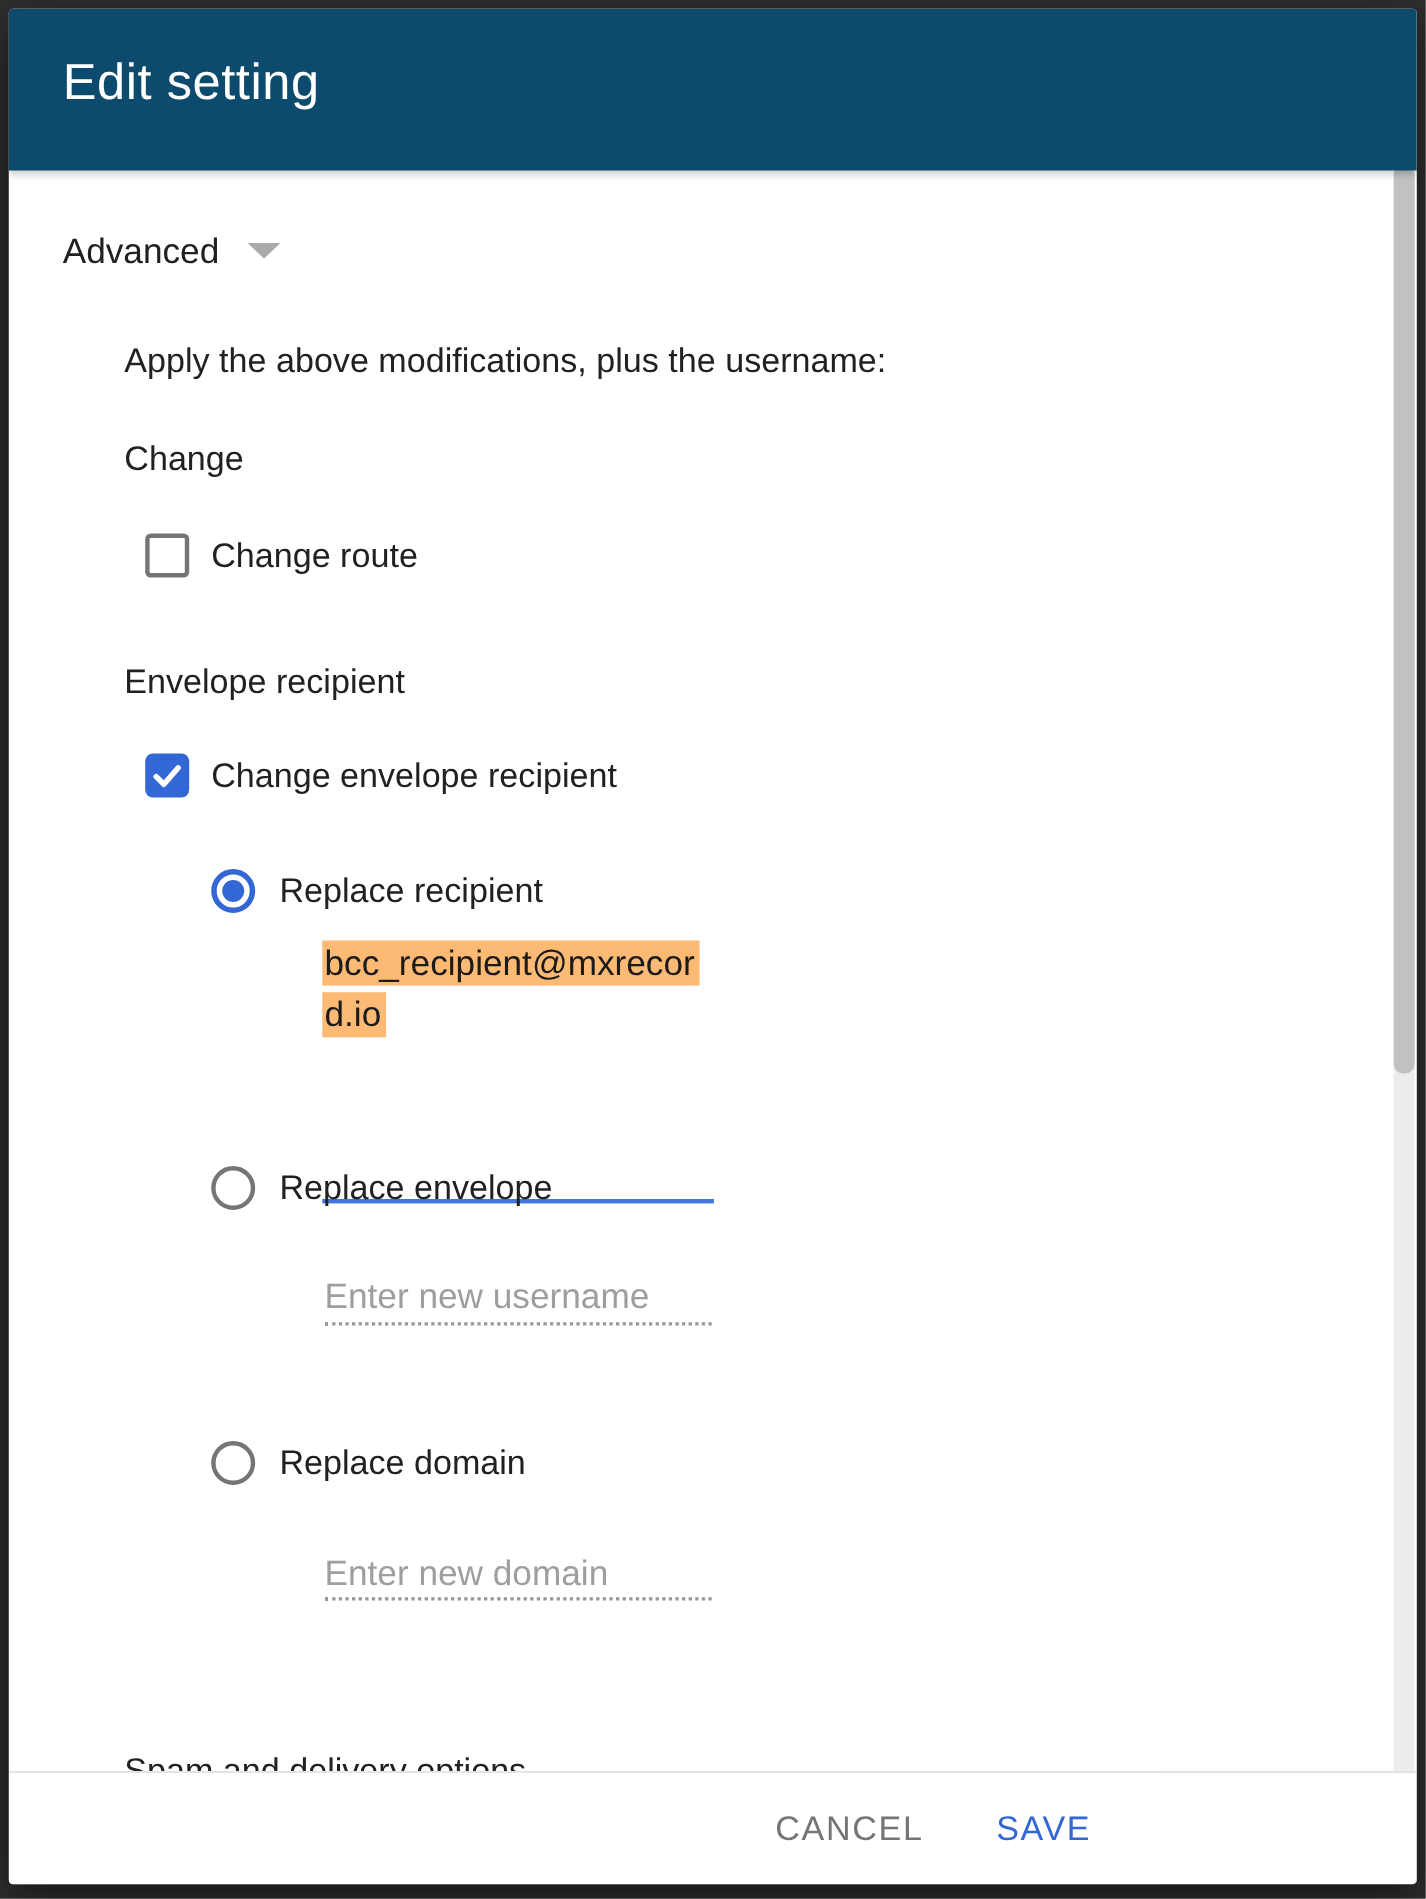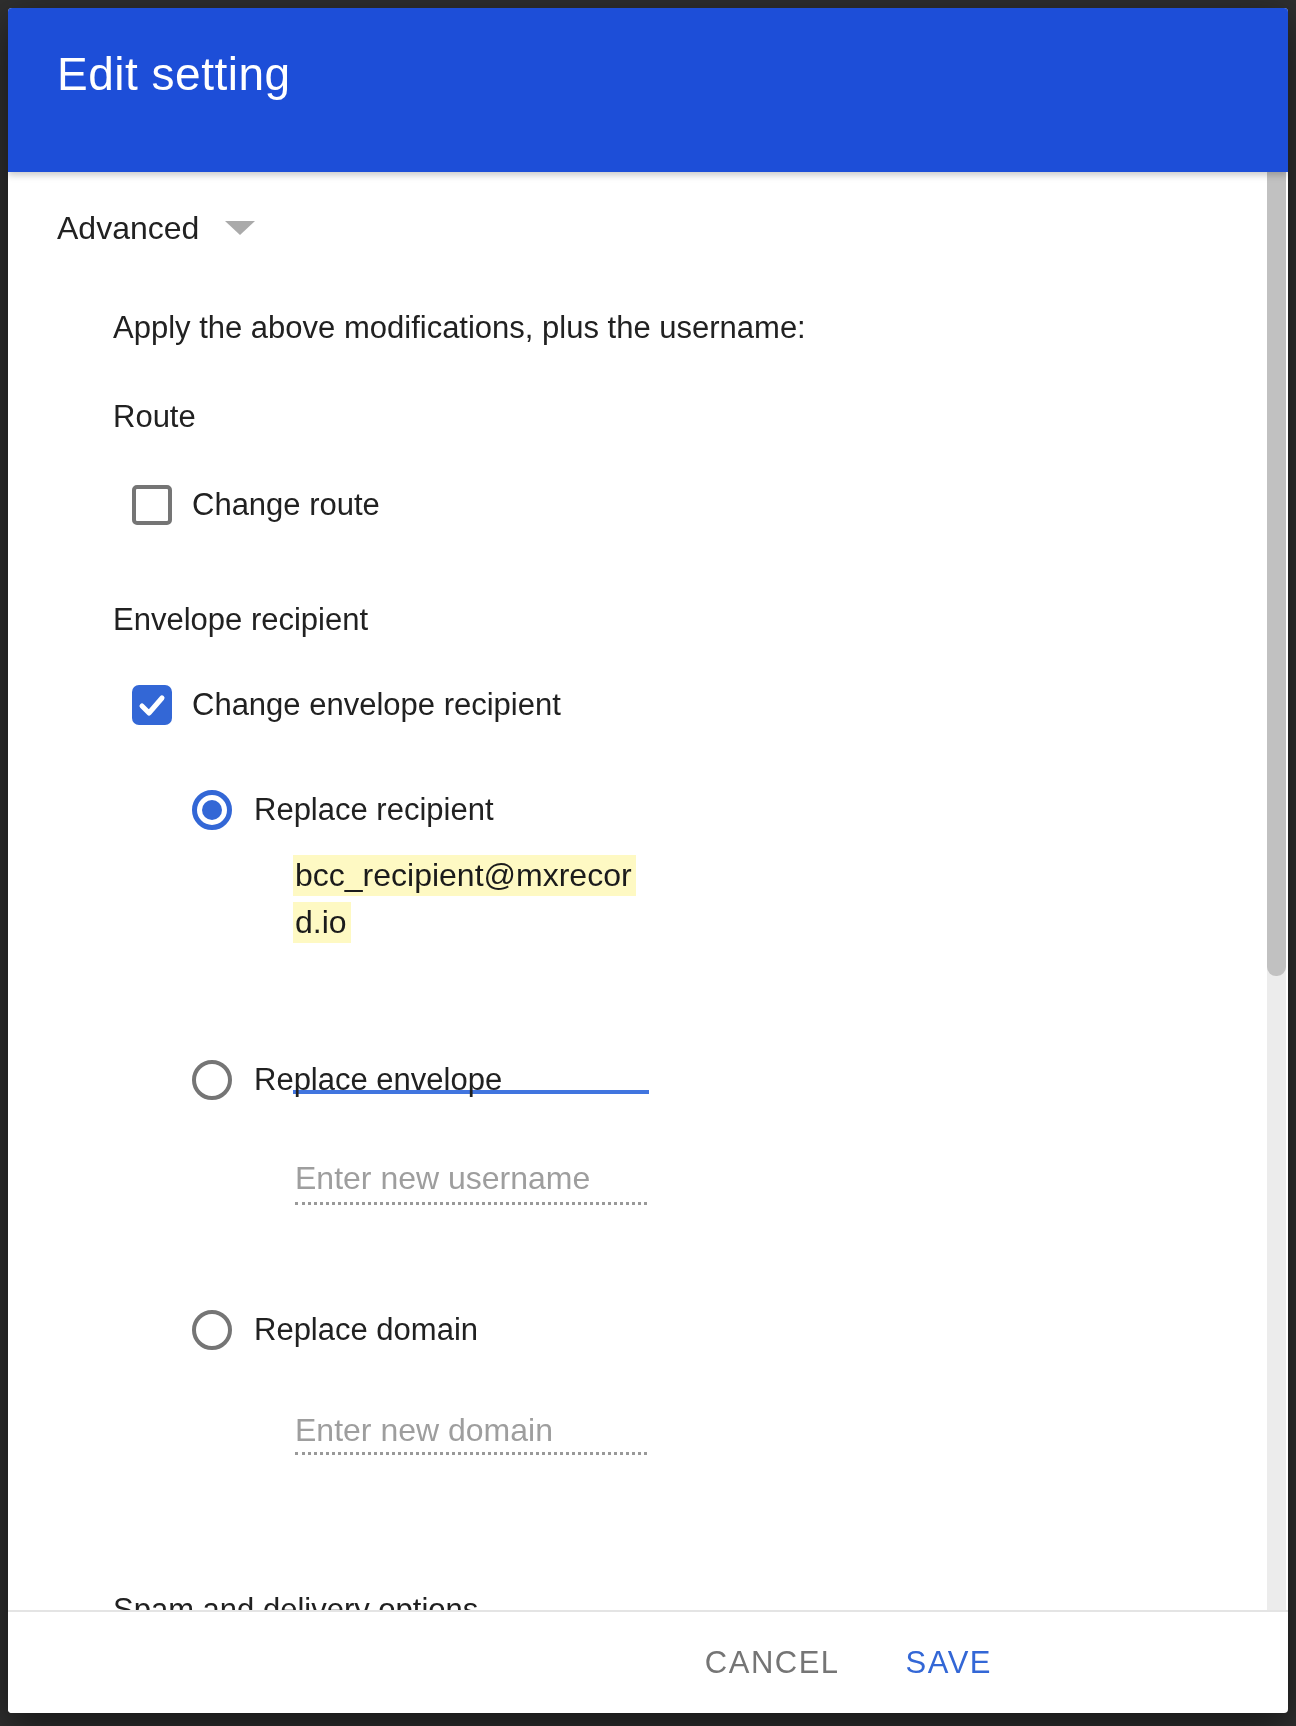--- a/index.html
+++ b/index.html
@@ -13,22 +13,22 @@
   .backdrop {
     position: absolute; left: 0; top: 0; width: 1296px; height: 1726px;
     background: #2f2f2f;
   }
   .dialog {
     position: absolute; left: 8px; top: 8px; width: 1280px; height: 1705px;
     background: #ffffff; border-radius: 4px; overflow: hidden;
     box-shadow: 0 12px 40px rgba(0,0,0,0.55);
   }
   .dialog-header {
-    position: absolute; left: 0; top: 0; width: 1280px; height: 164px;
-    background: #1d4ed8;
+    position: absolute; left: 0; top: 0; width: 1280px; height: 147px;
+    background: #0c4a6e;
     box-shadow: 0 3px 7px rgba(0,0,0,0.22);
     z-index: 5;
   }
   .dialog-title {
     position: absolute; left: 49px; top: 40px;
     font-size: 46px; line-height: 52px; color: #ffffff; font-weight: 400;
     letter-spacing: 0.5px;
   }
   .content {
     position: absolute; left: 0; top: 140px; width: 1259px; height: 1462px;
@@ -89,21 +89,21 @@
   .radio.unselected { border: 4px solid #757575; }
   .radio.selected   { border: 5px solid #3367d6; }
   .radio-dot { width: 20px; height: 20px; border-radius: 50%; background: #3367d6; }
   .radio-label { margin-left: 22px; font-size: 31px; color: #212121; cursor: pointer; }
 
   .recipient-field {
     position: absolute; left: 285px; top: 704px; width: 356px;
     font-size: 32px; line-height: 47px; color: #1b1b1b; cursor: text;
   }
   .recipient-field .sel {
-    background: #fef9c3; padding: 2px 4px 3px 2px;
+    background: #fdba74; padding: 2px 4px 3px 2px;
   }
   .field-underline-focused {
     position: absolute; left: 285px; top: 942px; width: 356px; height: 4px;
     background: #4175df;
   }
   .placeholder-field {
     position: absolute; left: 287px; width: 354px;
     font-size: 32px; color: #9e9e9e; cursor: text;
   }
   .field-username { top: 1012px; }
@@ -155,21 +155,21 @@
 
   <div class="content">
 
     <div class="advanced-row">
       <span class="advanced-label">Advanced</span>
       <span class="dropdown-arrow"></span>
     </div>
 
     <div class="intro-text">Apply the above modifications, plus the username:</div>
 
-    <div class="section-heading heading-route">Route</div>
+    <div class="section-heading heading-route">Change</div>
 
     <div class="control-row row-change-route">
       <span class="checkbox unchecked"></span>
       <span class="checkbox-label">Change route</span>
     </div>
 
     <div class="section-heading heading-envelope">Envelope recipient</div>
 
     <div class="control-row row-change-envelope">
       <span class="checkbox checked">

